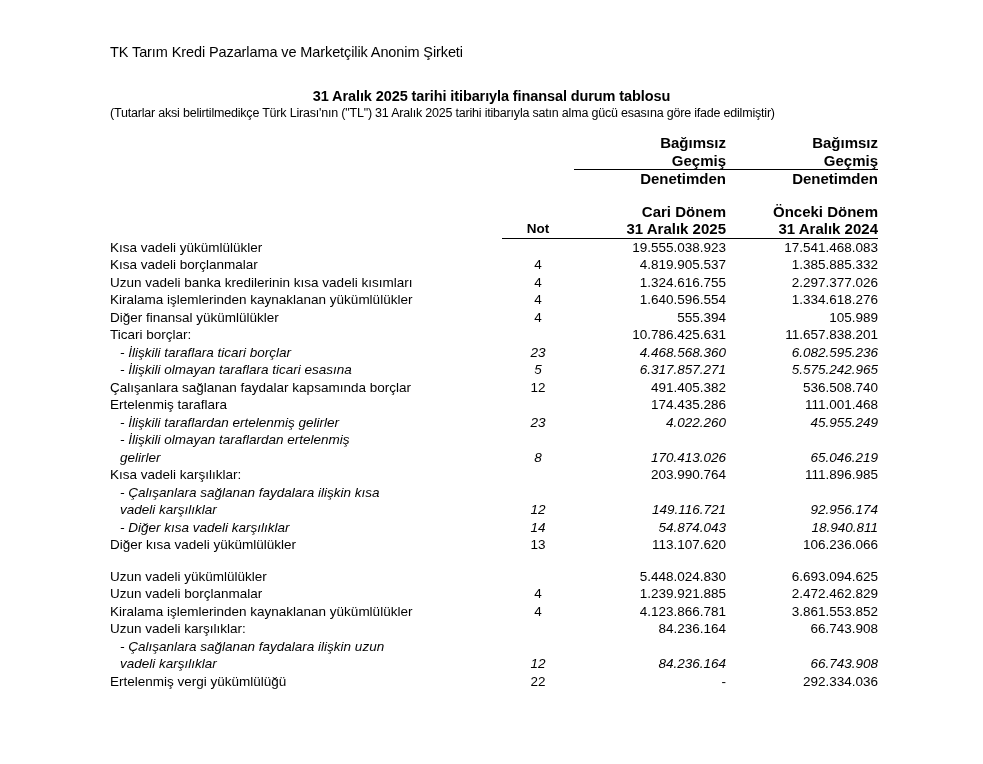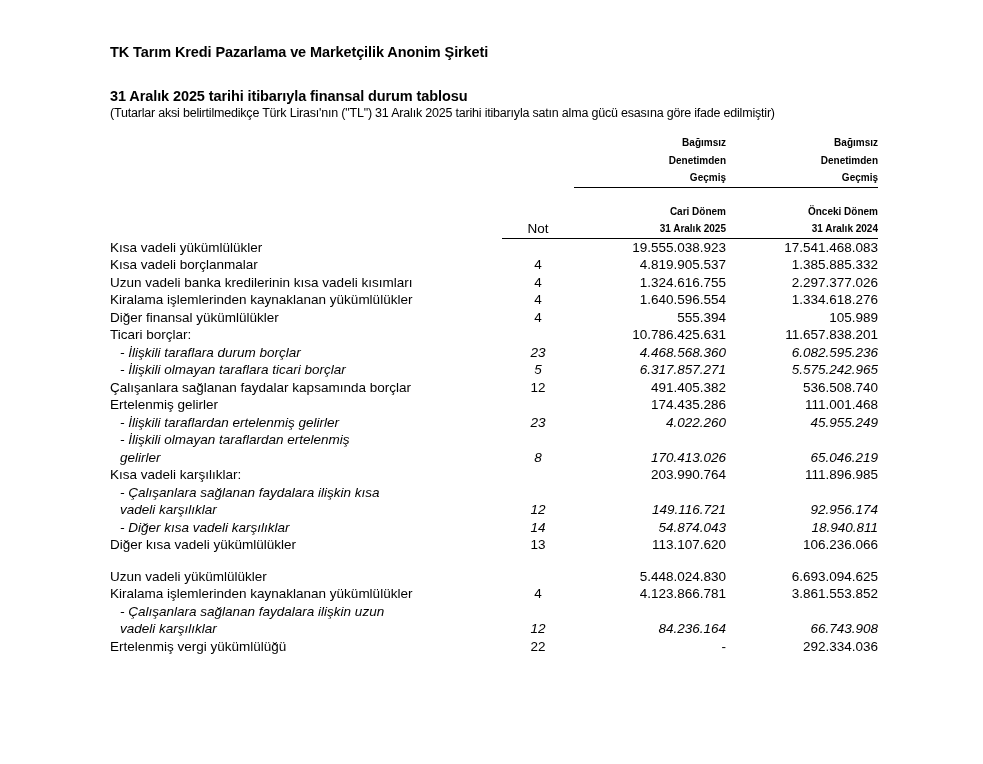--- a/index.html
+++ b/index.html
@@ -15,30 +15,31 @@
     font-size: 14px;
   }
   .page {
     position: relative;
     width: 983px;
     height: 764px;
     box-sizing: border-box;
     padding: 44px 110px 0 110px;
   }
   .company-name {
-    font-weight: bold;
+    font-weight: normal;
     font-size: 14.5px;
     letter-spacing: -0.1px;
     margin: 0 0 28px 0;
   }
   .stmt-title {
     font-weight: bold;
     font-size: 14.5px;
     letter-spacing: -0.1px;
     margin: 0 0 2px 0;
+    text-align: center;
   }
   .stmt-sub {
     font-size: 12.5px;
     letter-spacing: -0.2px;
     margin: 0 0 14px 0;
     white-space: nowrap;
   }
   table.fin {
     width: 100%;
     border-collapse: collapse;
@@ -51,26 +52,26 @@
   table.fin col.c-prev  { width: 152px; }
 
   td, th {
     padding: 0;
     vertical-align: bottom;
     line-height: 17.5px;
   }
   .hdr-cell {
     text-align: right;
     font-weight: bold;
-    font-size: 10px;
+    font-size: 15px;
     padding-bottom: 0px;
   }
   .hdr-note {
     text-align: center;
-    font-weight: normal;
+    font-weight: bold;
     font-size: 13.5px;
     vertical-align: bottom;
   }
   .hdr-line-top td { padding-top: 15px; }
   .ruled { border-bottom: 1.3px solid #000; }
   .num {
     text-align: right;
     white-space: nowrap;
   }
   .note {
@@ -104,28 +105,28 @@
     <tbody>
       <tr>
         <td></td>
         <td></td>
         <td class="hdr-cell">Bağımsız</td>
         <td class="hdr-cell">Bağımsız</td>
       </tr>
       <tr>
         <td></td>
         <td></td>
+        <td class="hdr-cell ruled">Geçmiş</td>
+        <td class="hdr-cell ruled">Geçmiş</td>
+      </tr>
+      <tr>
+        <td></td>
+        <td></td>
         <td class="hdr-cell">Denetimden</td>
         <td class="hdr-cell">Denetimden</td>
-      </tr>
-      <tr>
-        <td></td>
-        <td></td>
-        <td class="hdr-cell ruled">Geçmiş</td>
-        <td class="hdr-cell ruled">Geçmiş</td>
       </tr>
       <tr class="hdr-line-top">
         <td></td>
         <td></td>
         <td class="hdr-cell">Cari Dönem</td>
         <td class="hdr-cell">Önceki Dönem</td>
       </tr>
       <tr>
         <td></td>
         <td class="hdr-note ruled">Not</td>
@@ -164,39 +165,39 @@
           <td class="num">555.394</td>
           <td class="num">105.989</td>
         </tr>
         <tr>
           <td class="lbl">Ticari borçlar:</td>
           <td class="note"></td>
           <td class="num">10.786.425.631</td>
           <td class="num">11.657.838.201</td>
         </tr>
         <tr>
-          <td class="lbl ital indent">- İlişkili taraflara durum borçlar</td>
+          <td class="lbl ital indent">- İlişkili taraflara ticari borçlar</td>
           <td class="note ital">23</td>
           <td class="num ital">4.468.568.360</td>
           <td class="num ital">6.082.595.236</td>
         </tr>
         <tr>
-          <td class="lbl ital indent">- İlişkili olmayan taraflara ticari borçlar</td>
+          <td class="lbl ital indent">- İlişkili olmayan taraflara ticari esasına</td>
           <td class="note ital">5</td>
           <td class="num ital">6.317.857.271</td>
           <td class="num ital">5.575.242.965</td>
         </tr>
         <tr>
           <td class="lbl">Çalışanlara sağlanan faydalar kapsamında borçlar</td>
           <td class="note">12</td>
           <td class="num">491.405.382</td>
           <td class="num">536.508.740</td>
         </tr>
         <tr>
-          <td class="lbl">Ertelenmiş gelirler</td>
+          <td class="lbl">Ertelenmiş taraflara</td>
           <td class="note"></td>
           <td class="num">174.435.286</td>
           <td class="num">111.001.468</td>
         </tr>
         <tr>
           <td class="lbl ital indent">- İlişkili taraflardan ertelenmiş gelirler</td>
           <td class="note ital">23</td>
           <td class="num ital">4.022.260</td>
           <td class="num ital">45.955.249</td>
         </tr>
@@ -233,24 +234,36 @@
         <tr class="row-gap">
           <td colspan="4"></td>
         </tr>
         <tr>
           <td class="lbl bold sec-top sec-bot">Uzun vadeli yükümlülükler</td>
           <td class="note bold sec-top sec-bot"></td>
           <td class="num bold sec-top sec-bot">5.448.024.830</td>
           <td class="num bold sec-top sec-bot">6.693.094.625</td>
         </tr>
         <tr>
+          <td class="lbl">Uzun vadeli borçlanmalar</td>
+          <td class="note">4</td>
+          <td class="num">1.239.921.885</td>
+          <td class="num">2.472.462.829</td>
+        </tr>
+        <tr>
           <td class="lbl">Kiralama işlemlerinden kaynaklanan yükümlülükler</td>
           <td class="note">4</td>
           <td class="num">4.123.866.781</td>
           <td class="num">3.861.553.852</td>
+        </tr>
+        <tr>
+          <td class="lbl">Uzun vadeli karşılıklar:</td>
+          <td class="note"></td>
+          <td class="num">84.236.164</td>
+          <td class="num">66.743.908</td>
         </tr>
         <tr>
           <td class="lbl ital indent wrap-label">- Çalışanlara sağlanan faydalara ilişkin uzun<br>  vadeli karşılıklar</td>
           <td class="note ital">12</td>
           <td class="num ital">84.236.164</td>
           <td class="num ital">66.743.908</td>
         </tr>
         <tr>
           <td class="lbl">Ertelenmiş vergi yükümlülüğü</td>
           <td class="note">22</td>

